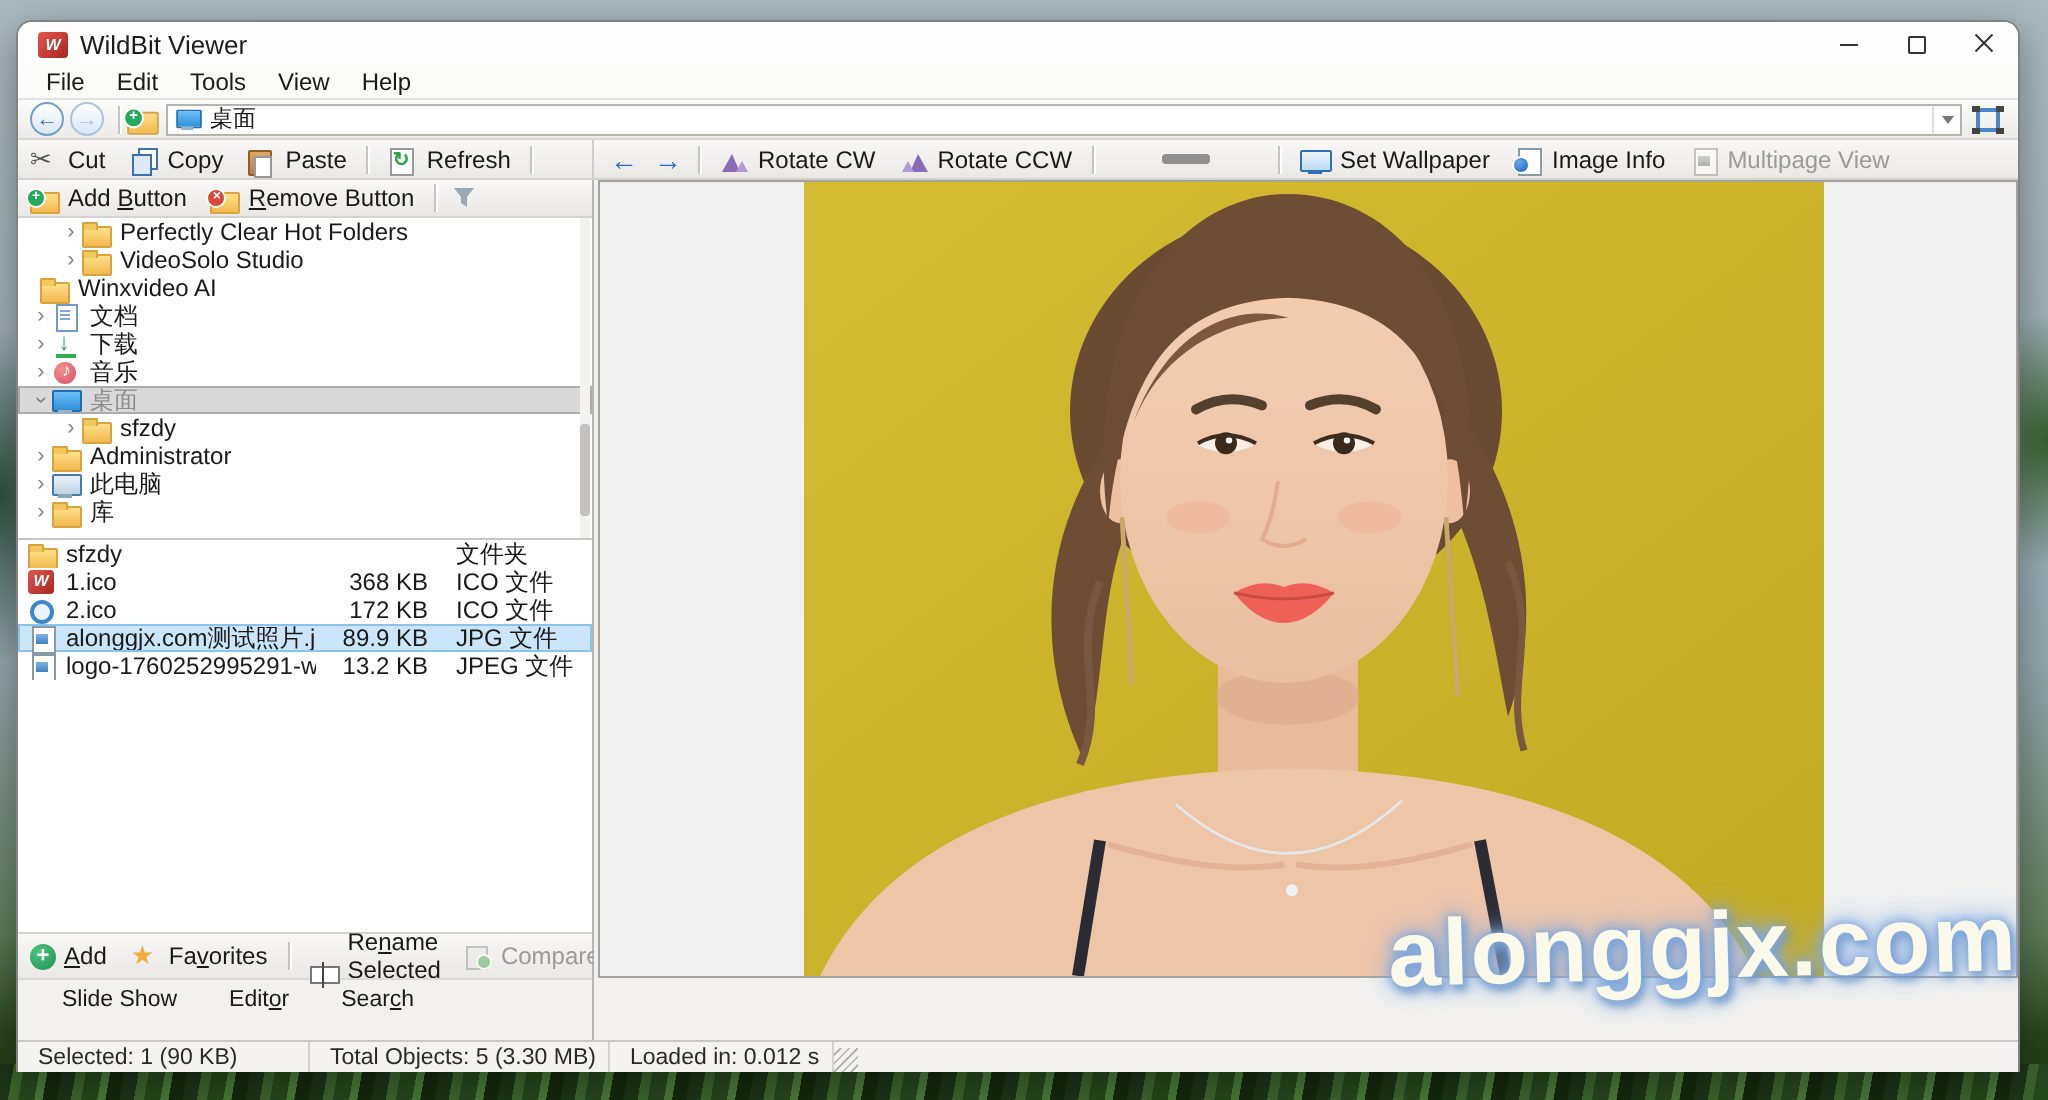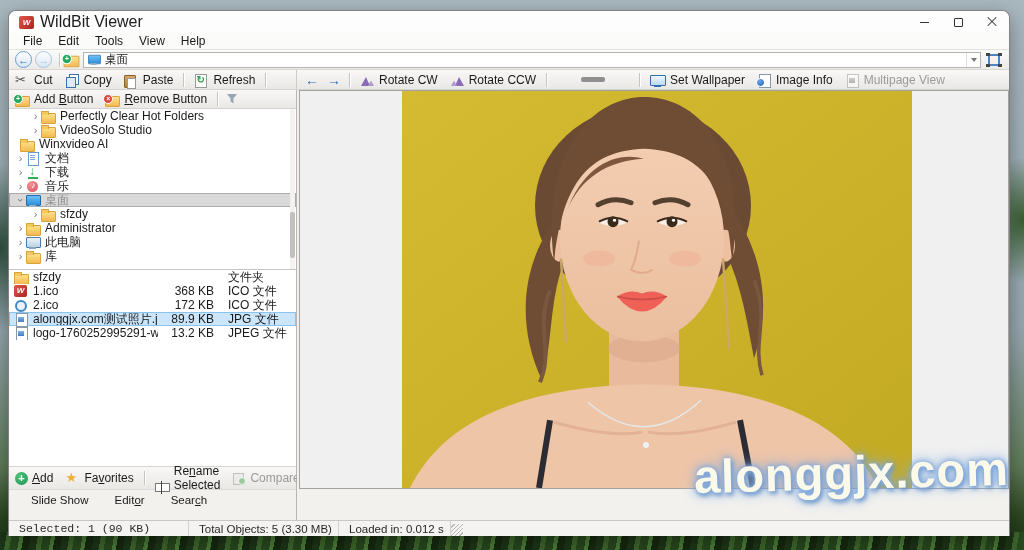--- a/index.html
+++ b/index.html
@@ -18,21 +18,21 @@
 
   
   .window { position:absolute; left:8px; top:10px; width:1002px; height:526px;
     background:#f2f1ee; border:1px solid rgba(40,40,40,.55); border-bottom:none;
     border-radius:8px 8px 0 0; box-shadow:0 6px 20px rgba(0,0,0,.35); overflow:hidden; }
 
   
   .titlebar { height:22px; background:#fdfdfd; display:flex; align-items:center; padding-left:10px; }
   .app-ico { width:15px; height:13px; border-radius:2px; background:linear-gradient(135deg,#e4574d,#a42620);
     color:#fff; font-size:8px; font-weight:bold; font-style:italic; text-align:center; line-height:13px; margin-right:6px; }
-  .title-text { font-size:16px; color:#1c1c1c; }
+  .title-text { font-size:13px; color:#1c1c1c; }
   .win-controls { margin-left:auto; display:flex; height:100%; }
   .wc { width:34px; height:100%; display:flex; align-items:center; justify-content:center; }
   .wc-min i { display:block; width:9px; height:1px; background:#333; }
   .wc-max i { display:block; width:9px; height:9px; border:1px solid #333; border-radius:1px; }
   .wc-close i { display:block; position:relative; width:10px; height:10px; }
   .wc-close i:before,.wc-close i:after { content:""; position:absolute; left:-1px; top:4px; width:12px; height:1px; background:#333; }
   .wc-close i:before { transform:rotate(45deg); } .wc-close i:after { transform:rotate(-45deg); }
 
   
   .menubar { height:17px; background:#fbfbfa; display:flex; align-items:center; padding-left:6px; border-bottom:1px solid #e4e2df; }
@@ -150,21 +150,21 @@
   .rtab { font-size:11.5px; padding:0 10px; display:flex; align-items:center; color:#1a1a1a;margin-top:44px; }
   .rtab.active { background:#f6f5f3; border:1px solid #a5a3a0; border-top:none; }
   .watermark { position:absolute; right:2px; top:355px; z-index:5; font-size:47px; font-weight:bold; letter-spacing:1px;
     color:#fbf9ea; transform:rotate(-1.5deg);
     text-shadow:0 0 4px #7fa8dd, 0 0 9px #7fa8dd, 0 0 16px #8fb4e4, 2px 3px 4px rgba(90,130,180,.8); }
 
   
   .statusbar { position:absolute; left:0; bottom:0; width:1002px; height:16px; background:#f4f3f1; border-top:1px solid #c9c7c3;
     display:flex; align-items:center; font-size:11.5px; color:#2a2a2a; }
   .sb-cell { padding-left:10px; height:100%; display:flex; align-items:center; border-right:1px solid #d4d2ce; }
-  .sb-1 { width:180px;font-family:Liberation Mono, monospace; } .sb-2 { width:150px; } .sb-3 { width:112px; } .sb-4 { flex:1; border-right:none; }
+  .sb-1 { width:146px; } .sb-2 { width:150px; } .sb-3 { width:112px; } .sb-4 { flex:1; border-right:none; }
   .grip { width:12px; height:12px; margin:2px 2px 0 0; align-self:flex-end;
     background:repeating-linear-gradient(135deg,transparent 0 2px,#b5b5b5 2px 3px); }
 
   u { text-decoration:underline; }
 </style>
 </head>
 <body>
 
 <div class="desktop"></div>
 <div class="foliage"></div>

